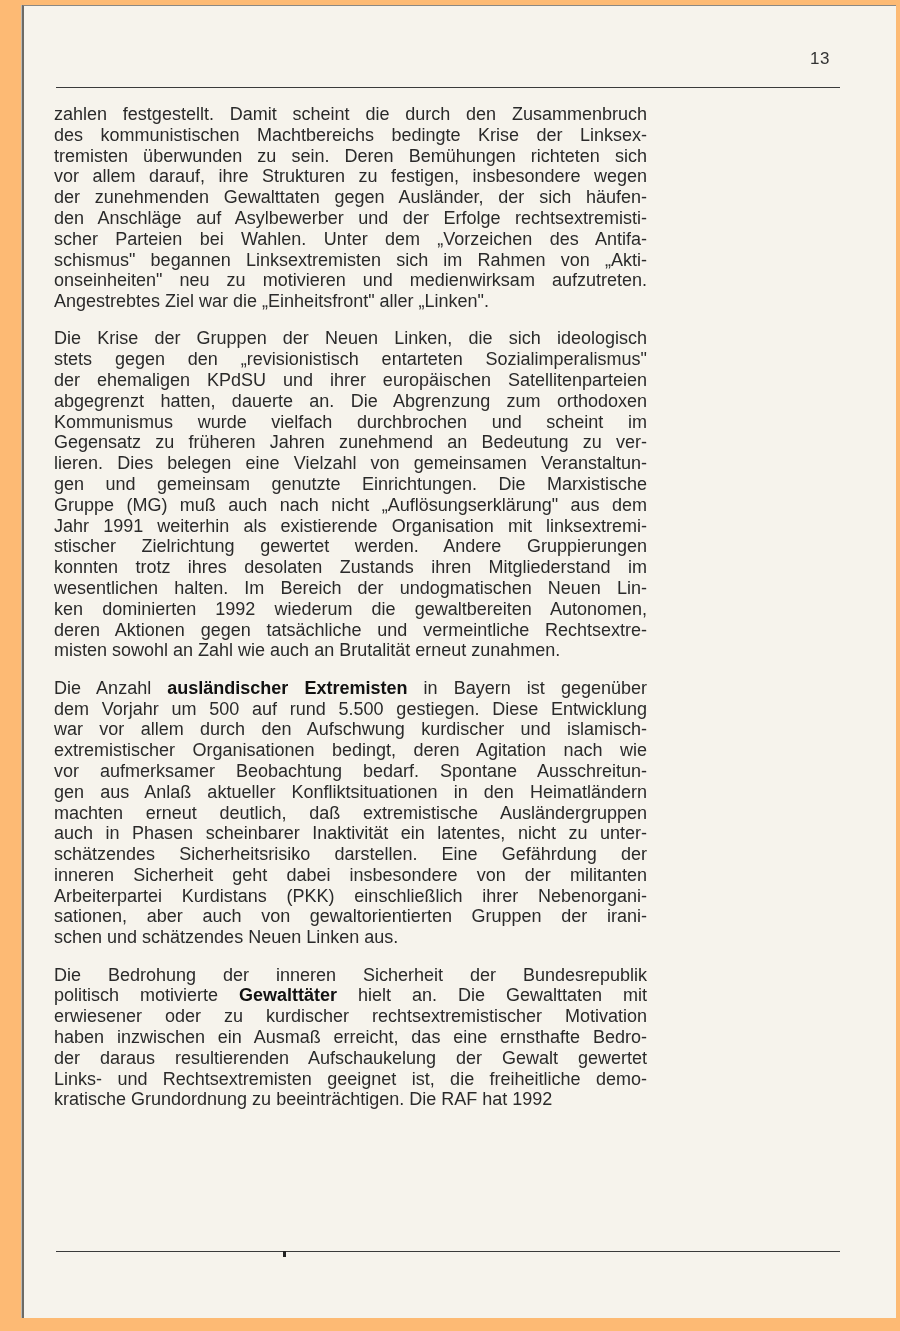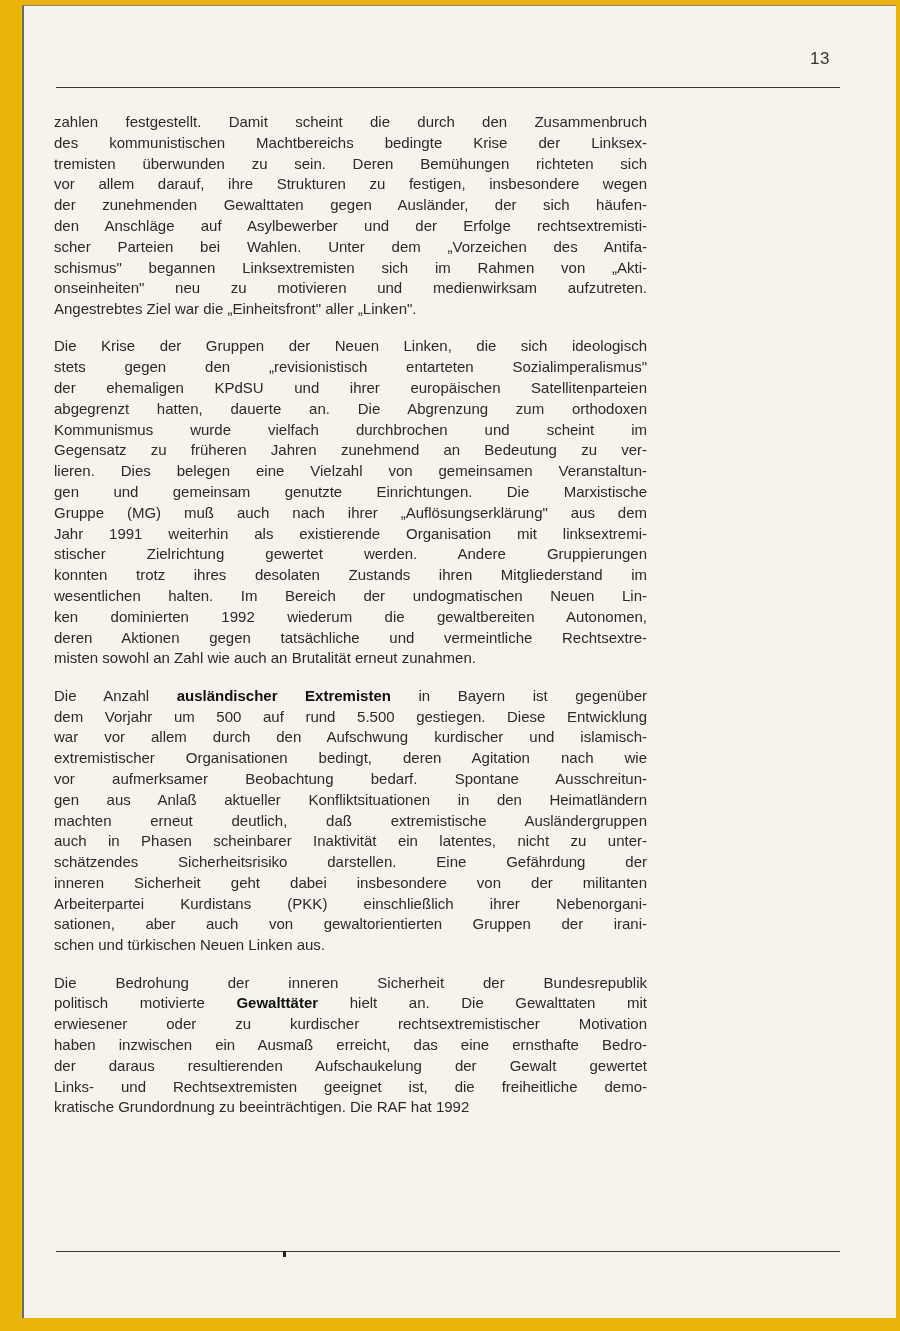--- a/index.html
+++ b/index.html
@@ -3,21 +3,21 @@
 <meta charset="utf-8">
 <style>
   html, body { margin: 0; padding: 0; }
   body {
     width: 900px; height: 1331px; overflow: hidden;
     background: #ffffff;
     font-family: "Liberation Sans", sans-serif;
   }
   .scan {
     position: absolute; left: 0; top: 0; width: 900px; height: 1331px;
-    background: #eab308;
+    background: #fdba74;
   }
   .page {
     position: absolute; left: 22px; top: 5px; width: 872px; height: 1312px;
     background: #f6f3ec;
     border-left: 2px solid #6c6a66;
     border-top: 1px solid #8a8884;
     box-shadow: -1px 0 0 #bdbab4;
   }
   .page-number {
     position: absolute; left: 810px; top: 49px;
@@ -29,22 +29,22 @@
   }
   .rule-bottom {
     position: absolute; left: 56px; top: 1251px; width: 784px; height: 0;
     border-top: 1.5px solid #3a3a3a;
   }
   .rule-tick {
     position: absolute; left: 283px; top: 1251px; width: 3px; height: 6px;
     background: #222;
   }
   .body-text {
-    position: absolute; left: 54px; top: 112px; width: 593px;
-    font-size: 15px; line-height: 20.8px; color: #2a2a2a;
+    position: absolute; left: 54px; top: 104px; width: 593px;
+    font-size: 18px; line-height: 20.8px; color: #2a2a2a;
   }
   .para { margin: 0 0 16.5px 0; }
   .line {
     display: block; white-space: nowrap;
     text-align: justify; text-align-last: justify;
   }
   .line.last { text-align-last: left; }
   .it { }
   .b { font-weight: bold; color: #111; }
 </style>
@@ -71,21 +71,21 @@
       </div>
       <div class="para">
         <span class="line"><span>Die Krise der Gruppen der Neuen Linken, die sich ideologisch</span></span>
         <span class="line"><span>stets gegen den „revisionistisch entarteten Sozialimperalismus"</span></span>
         <span class="line"><span>der ehemaligen KPdSU und ihrer europäischen Satellitenparteien</span></span>
         <span class="line"><span class="it">abgegrenzt hatten, dauerte an. Die Abgrenzung zum orthodoxen</span></span>
         <span class="line"><span>Kommunismus wurde vielfach durchbrochen und scheint im</span></span>
         <span class="line"><span>Gegensatz zu früheren Jahren zunehmend an Bedeutung zu ver-</span></span>
         <span class="line"><span>lieren. Dies belegen eine Vielzahl von gemeinsamen Veranstaltun-</span></span>
         <span class="line"><span>gen und gemeinsam genutzte Einrichtungen. Die Marxistische</span></span>
-        <span class="line"><span>Gruppe (MG) muß auch nach ihrer „Auflösungserklärung" aus dem</span></span>
+        <span class="line"><span>Gruppe (MG) muß auch nach nicht „Auflösungserklärung" aus dem</span></span>
         <span class="line"><span>Jahr 1991 weiterhin als existierende Organisation mit linksextremi-</span></span>
         <span class="line"><span class="it">stischer Zielrichtung gewertet werden. Andere Gruppierungen</span></span>
         <span class="line"><span>konnten trotz ihres desolaten Zustands ihren Mitgliederstand im</span></span>
         <span class="line"><span>wesentlichen halten. Im Bereich der undogmatischen Neuen Lin-</span></span>
         <span class="line"><span>ken dominierten 1992 wiederum die gewaltbereiten Autonomen,</span></span>
         <span class="line"><span>deren Aktionen gegen tatsächliche und vermeintliche Rechtsextre-</span></span>
         <span class="line last"><span>misten sowohl an Zahl wie auch an Brutalität erneut zunahmen.</span></span>
       </div>
       <div class="para">
         <span class="line"><span>Die Anzahl </span><span class="b">ausländischer Extremisten</span><span> in Bayern ist gegenüber</span></span>
@@ -93,21 +93,21 @@
         <span class="line"><span>war vor allem durch den Aufschwung kurdischer und islamisch-</span></span>
         <span class="line"><span>extremistischer Organisationen bedingt, deren Agitation nach wie</span></span>
         <span class="line"><span>vor aufmerksamer Beobachtung bedarf. Spontane Ausschreitun-</span></span>
         <span class="line"><span>gen aus Anlaß aktueller Konfliktsituationen in den Heimatländern</span></span>
         <span class="line"><span>machten erneut deutlich, daß extremistische Ausländergruppen</span></span>
         <span class="line"><span>auch in Phasen scheinbarer Inaktivität ein latentes, nicht zu unter-</span></span>
         <span class="line"><span>schätzendes Sicherheitsrisiko darstellen. Eine Gefährdung der</span></span>
         <span class="line"><span>inneren Sicherheit geht dabei insbesondere von der militanten</span></span>
         <span class="line"><span>Arbeiterpartei Kurdistans (PKK) einschließlich ihrer Nebenorgani-</span></span>
         <span class="line"><span>sationen, aber auch von gewaltorientierten Gruppen der irani-</span></span>
-        <span class="line last"><span>schen und türkischen Neuen Linken aus.</span></span>
+        <span class="line last"><span>schen und schätzendes Neuen Linken aus.</span></span>
       </div>
       <div class="para">
         <span class="line"><span>Die Bedrohung der inneren Sicherheit der Bundesrepublik</span></span>
         <span class="line"><span>politisch motivierte </span><span class="b">Gewalttäter</span><span> hielt an. Die Gewalttaten mit</span></span>
         <span class="line"><span>erwiesener oder zu kurdischer rechtsextremistischer Motivation</span></span>
         <span class="line"><span class="it">haben inzwischen ein Ausmaß erreicht, das eine ernsthafte Bedro-</span></span>
         <span class="line"><span>der daraus resultierenden Aufschaukelung der Gewalt gewertet</span></span>
         <span class="line"><span>Links- und Rechtsextremisten geeignet ist, die freiheitliche demo-</span></span>
         <span class="line last"><span>kratische Grundordnung zu beeinträchtigen. Die RAF hat 1992</span></span>
       </div>

